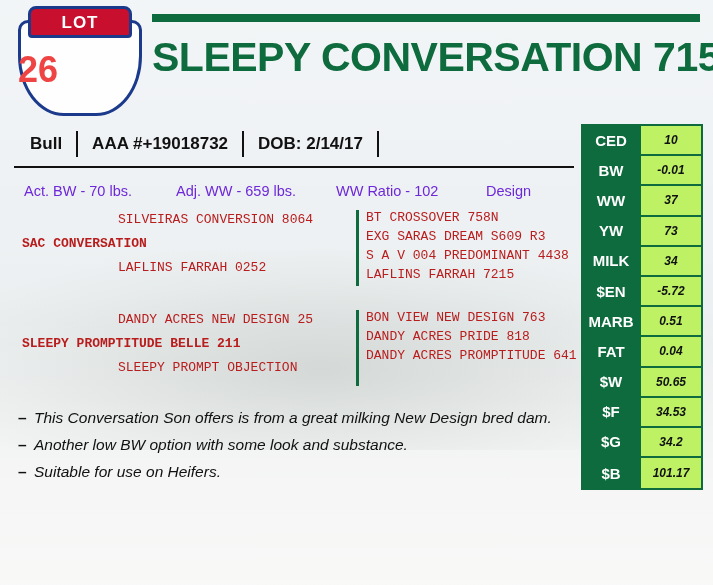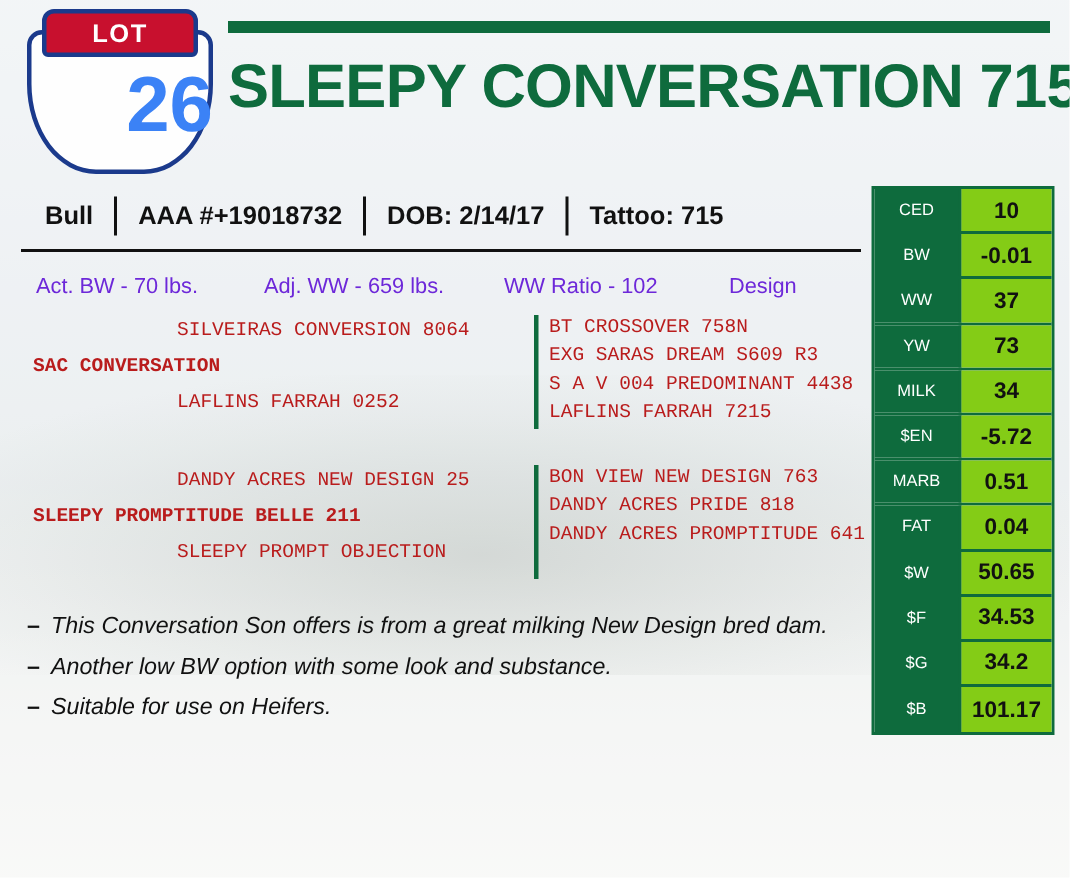--- a/index.html
+++ b/index.html
@@ -54,24 +54,24 @@
     border-radius: 8px 8px 4px 4px;
     color: #ffffff;
     font-weight: bold;
     font-size: 17px;
     letter-spacing: 1px;
     text-align: center;
     line-height: 28px;
   }
   .shield .lotnum {
     position: absolute; left: 0; top: 36px; width: 124px;
-    text-align: right;
-    font-size: 52px;
+    text-align: left;
+    font-size: 36px;
     font-weight: bold;
-    color: #3b82f6;
+    color: #ef4444;
     line-height: 56px;
     font-family: "Liberation Sans", sans-serif;
   }
   .title {
     position: absolute; left: 152px; top: 34px;
     font-size: 41px;
     font-weight: bold;
     color: #0e6b3d;
     letter-spacing: -0.5px;
     font-family: "Liberation Sans", sans-serif;
@@ -143,29 +143,30 @@
     position: absolute; left: 581px; top: 124px;
     width: 122px;
     border: 2px solid #0e6b3d;
     background: #ffffff;
   }
   .epd .r { display: flex; height: 30.2px; border-bottom: 2px solid #0e6b3d; }
   .epd .r:last-child { border-bottom: none; }
   .epd .k {
     width: 58px; flex: none;
     background: #0e6b3d; color: #ffffff;
-    font-weight: normal; font-size: 11px;
+    font-weight: bold; font-size: 15px;
     display: flex; align-items: center; justify-content: center;
     border-right: 2px solid #0e6b3d;
   }
   .epd .v {
     flex: 1;
-    color: #111; font-weight: bold; font-size: 15px;
+    color: #111; font-weight: bold; font-size: 12px;
     display: flex; align-items: center; justify-content: center;
-    background: #84cc16;
+    background: #bef264;
+    font-style: italic;
   }
 </style>
 </head>
 <body>
 
 <div class="bg-photo">
     <div class="veil"></div>
   </div>
 
 <div class="page">
@@ -182,21 +183,20 @@
     <div class="title">SLEEPY CONVERSATION 715</div>
   </div>
 
   <div class="idbar">
     <div class="cell">Bull</div>
     <div class="sep"></div>
     <div class="cell">AAA #+19018732</div>
     <div class="sep"></div>
     <div class="cell">DOB: 2/14/17</div>
     <div class="sep"></div>
-    <div class="cell">Tattoo: 715</div>
   </div>
   <div class="rule-under-id"></div>
 
   <div class="statsline">
     <span class="s1">Act. BW - 70 lbs.</span>
     <span class="s2">Adj. WW - 659 lbs.</span>
     <span class="s3">WW Ratio - 102</span>
     <span class="s4">Design</span>
   </div>
 

